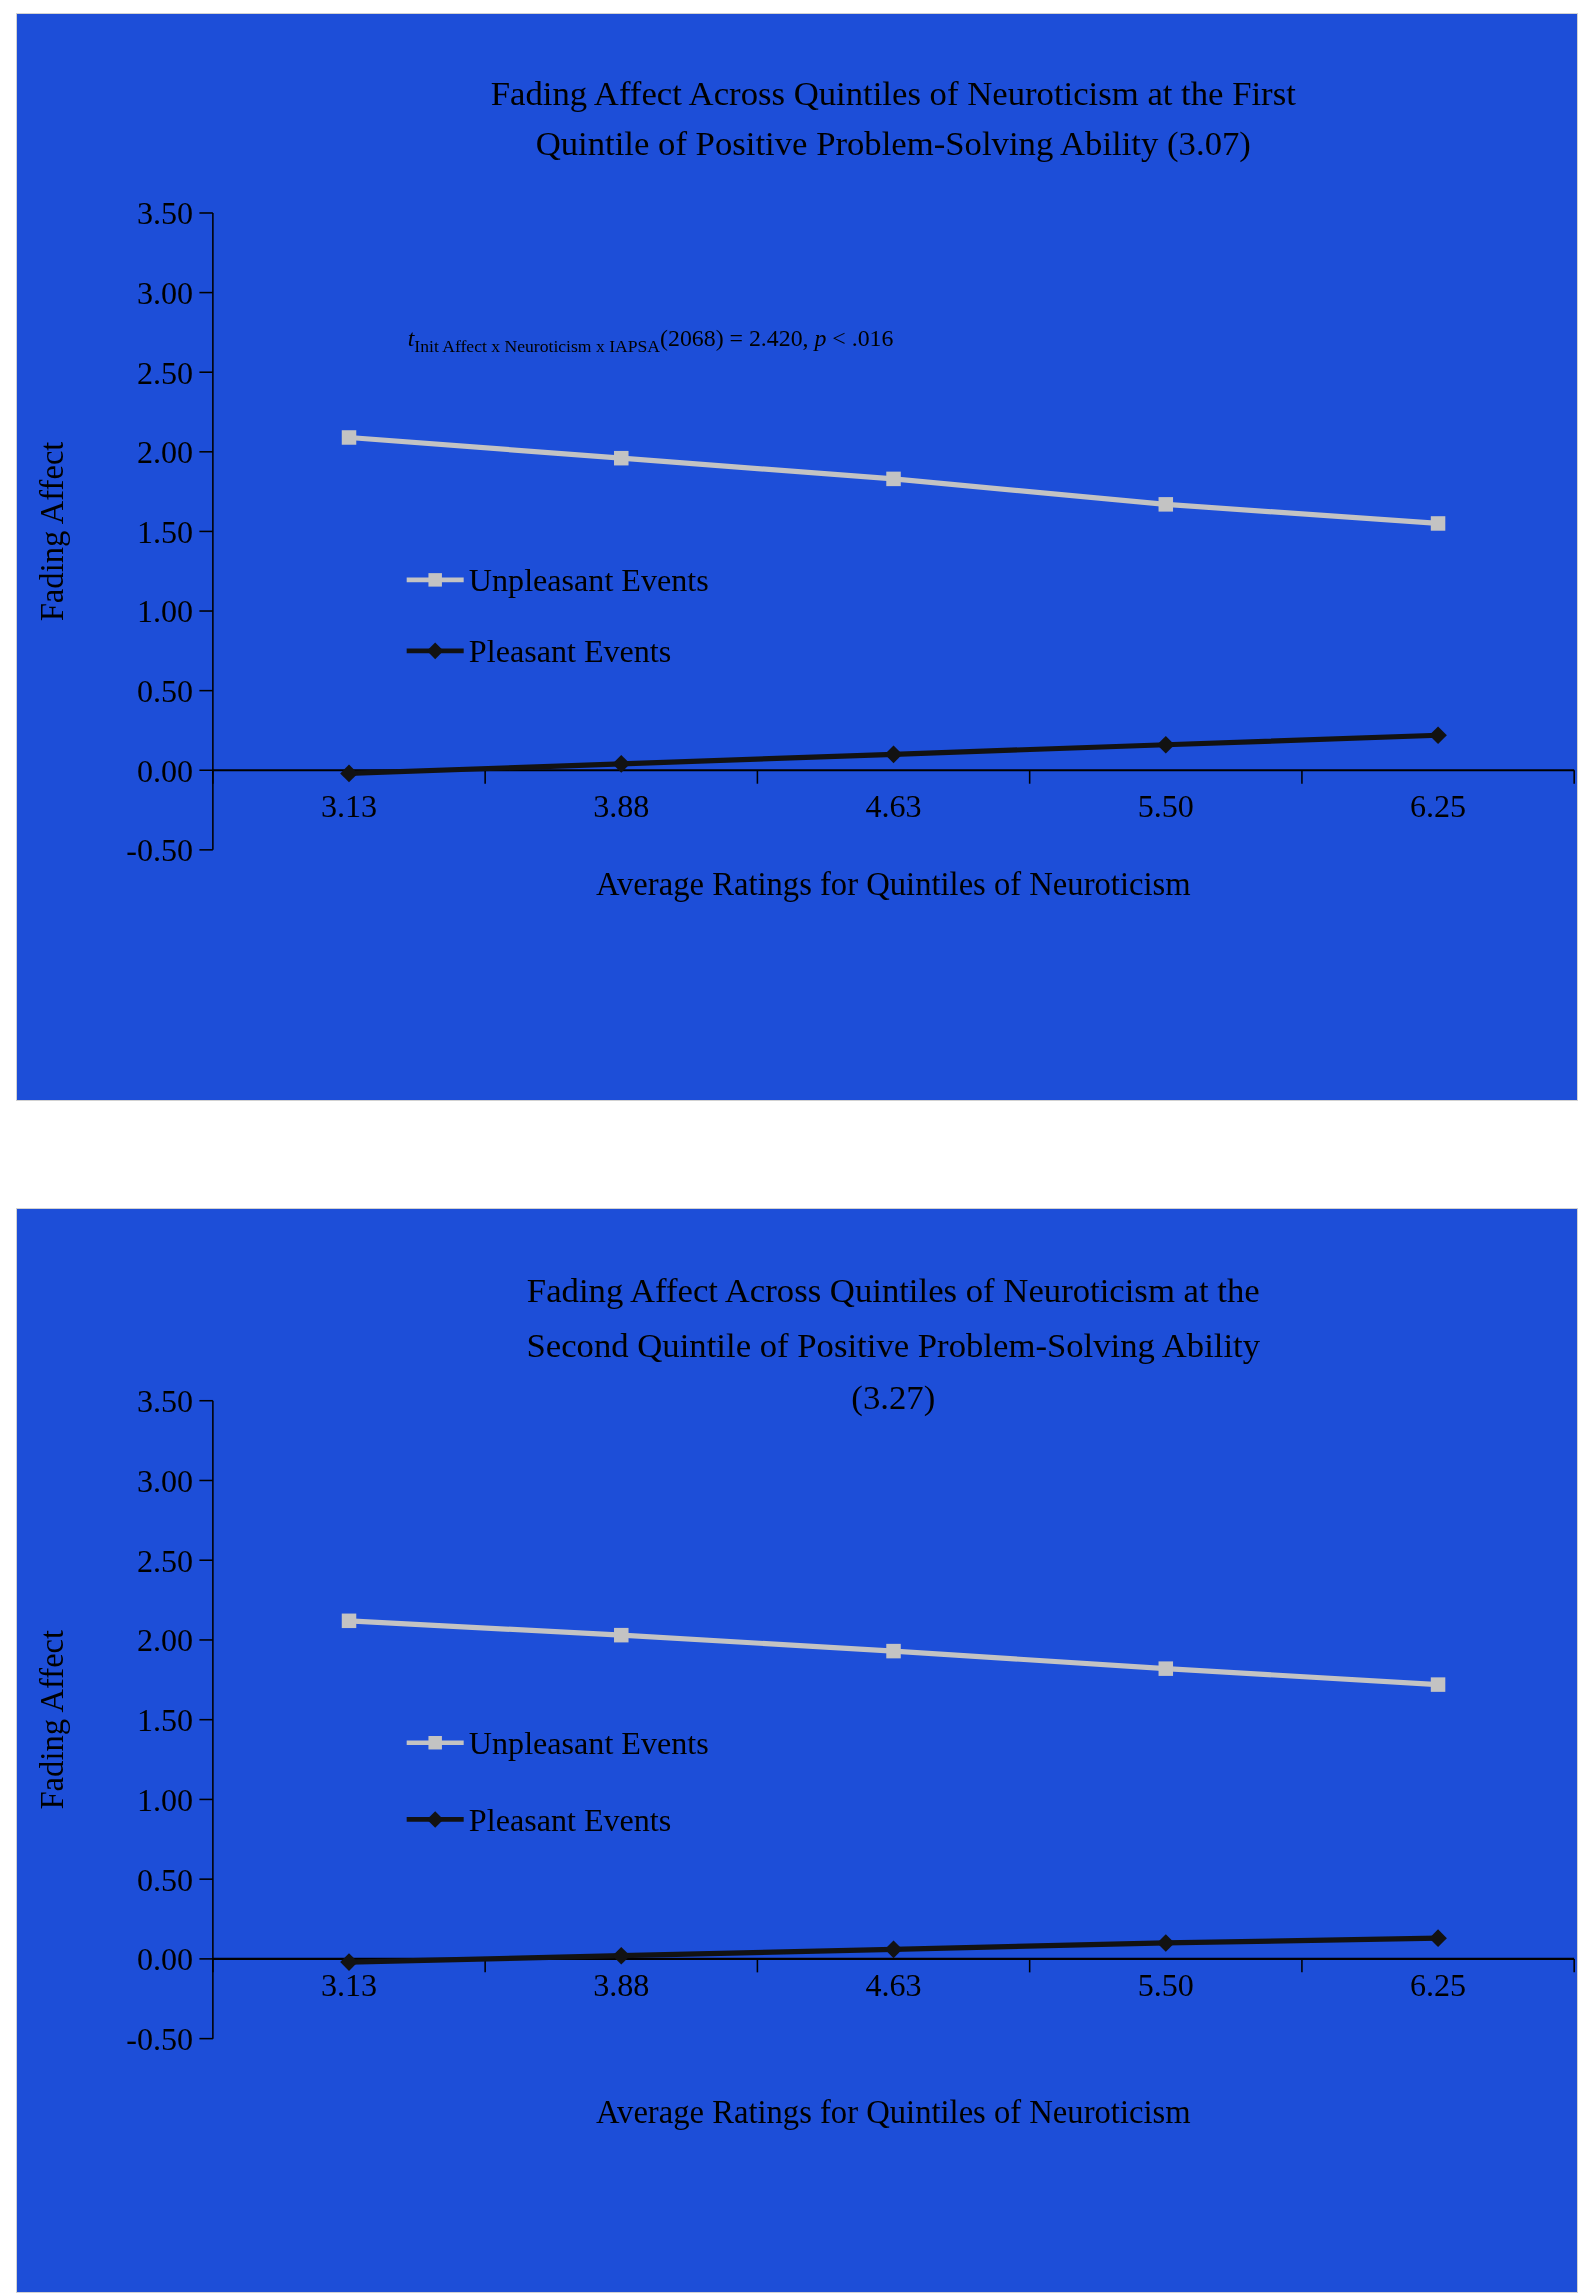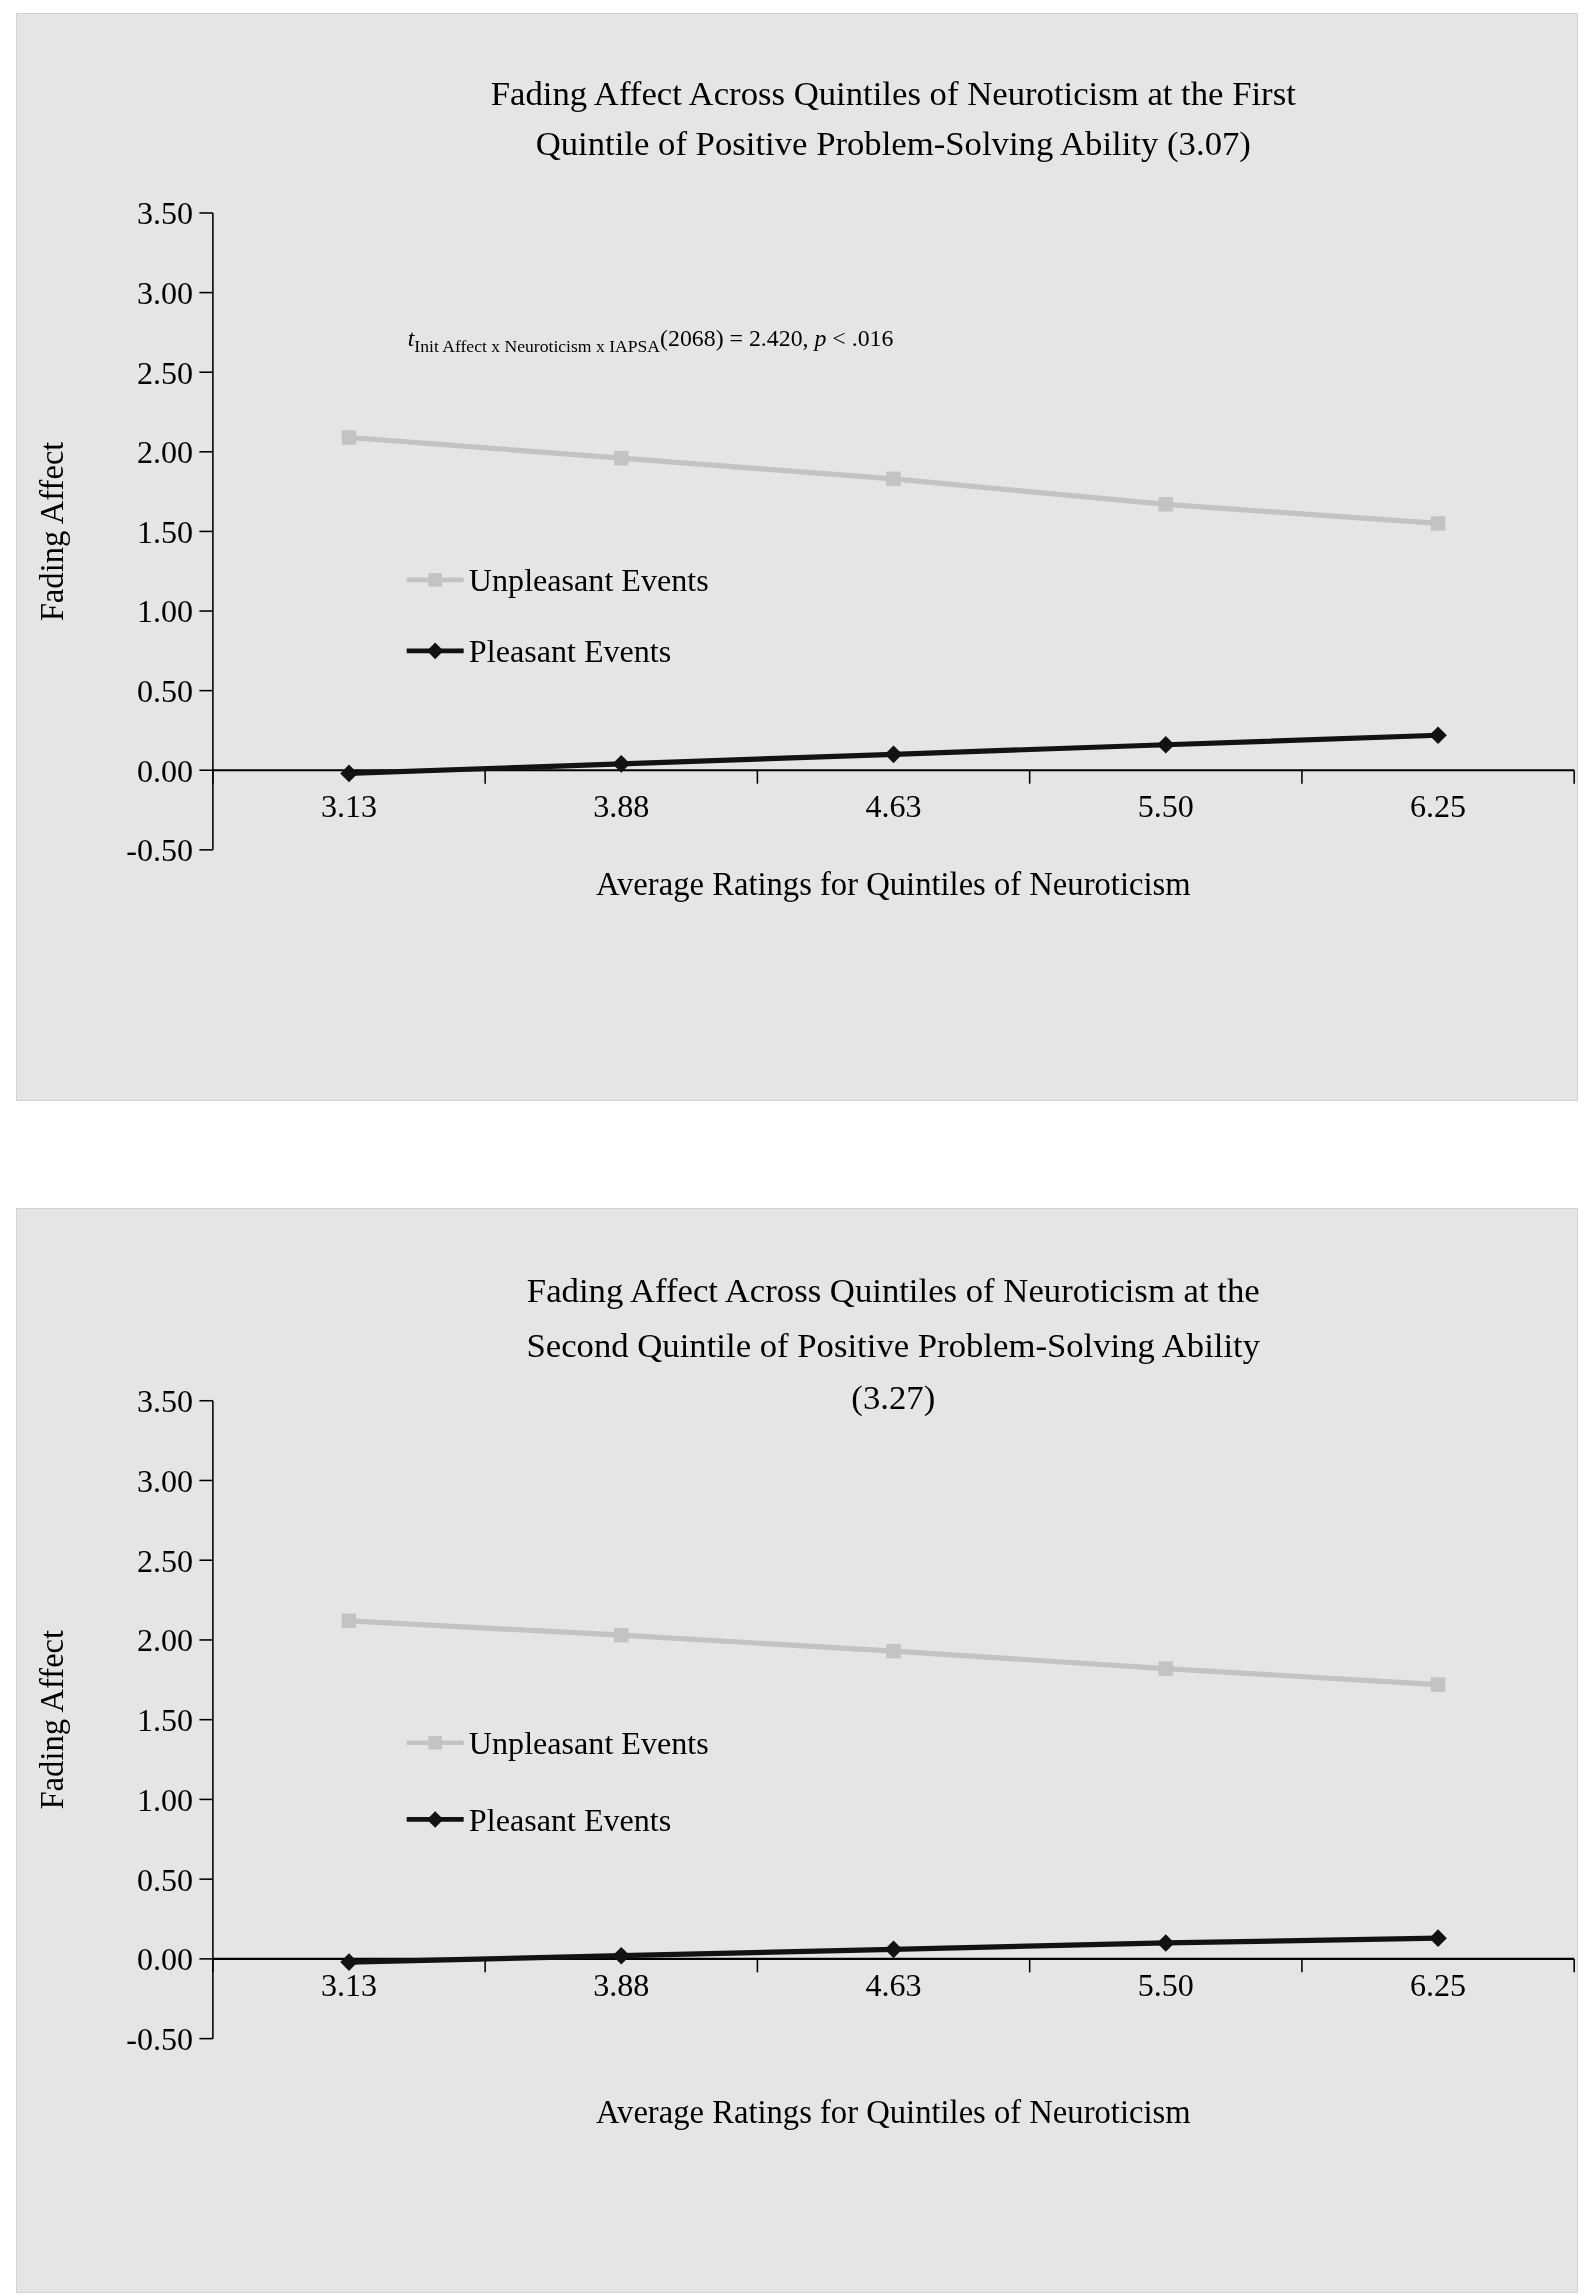--- a/index.html
+++ b/index.html
@@ -1,18 +1,18 @@
 <!DOCTYPE html>
 <html style="font-size:8.3px"><head>
 <meta charset="utf-8">
 <style>
   html,body{margin:0;padding:0;background:#ffffff;}
   body{width:1594px;font-family:"Liberation Serif","DejaVu Serif",serif;}
   main{padding:12.5px 15.6px 5.2px 15.6px;}
-  .panel{border:1px solid #d2d2d2;background:#e5e5e5;margin-bottom:107px;}
+  .panel{border:1px solid #d2d2d2;background:#1d4ed8;margin-bottom:107px;}
   .panel:last-child{margin-bottom:0;}
   svg{display:block;width:100%;height:auto;}
   svg text{font-family:"Liberation Serif","DejaVu Serif",serif;fill:#000000;}
   .title{font-size:67px;}
   .tick{font-size:62px;}
   .axis-title{font-size:63px;}
   .legend-text{font-size:62px;}
   .annot{font-size:46px;}
   line.axis{stroke:#000000;stroke-width:3;}
   line.axis-x{stroke:#000000;stroke-width:4;}

